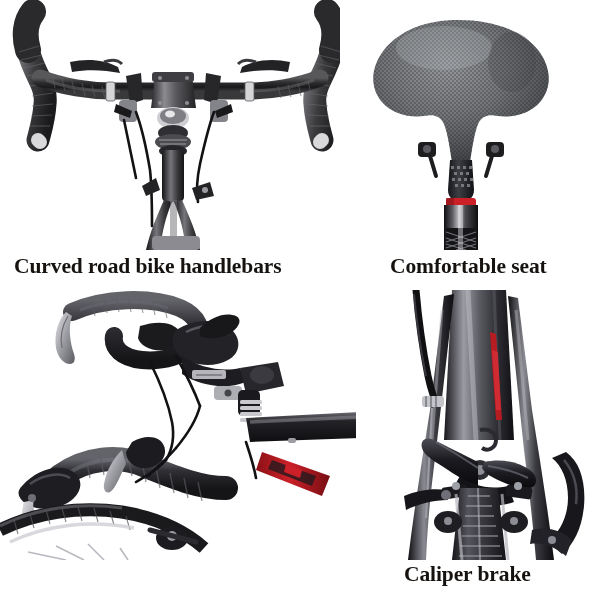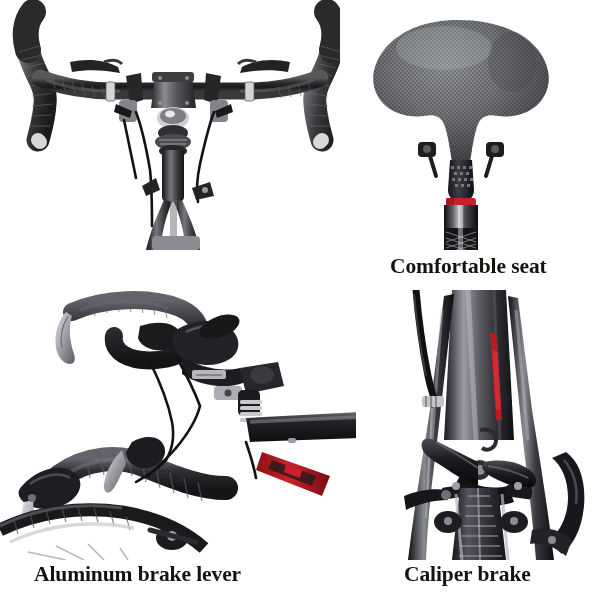--- a/index.html
+++ b/index.html
@@ -211,20 +211,21 @@
 
         <g>
           <path d="M192,188 L210,182 L214,196 L196,200 Z" fill="#232326"></path>
           <circle cx="205" cy="190" r="3" fill="#9b9ba1"></circle>
           <path d="M156,178 L142,186 L146,196 L160,190 Z" fill="#232326"></path>
         </g>
 
         <rect x="152" y="236" width="48" height="14" rx="4" fill="#8b8b91"></rect>
       </svg>
     </div>
+    <div class="caption" id="cap-handlebars">Curved road bike handlebars</div>
   </div>
 
   <div class="panel" id="panel-seat">
     <div class="photo" id="photo-seat">
       <svg width="240" height="250" viewBox="0 0 240 250">
         <defs>
           <radialGradient id="seatG" cx="42%" cy="32%" r="78%">
             <stop offset="0%" stop-color="#96989c"></stop>
             <stop offset="45%" stop-color="#74767a"></stop>
             <stop offset="80%" stop-color="#4b4d51"></stop>
@@ -496,21 +497,20 @@
           <path d="M10,252 C48,234 92,230 134,238" stroke="#cfcfd5" stroke-width="3.5" fill="none" opacity=".8"></path>
         </g>
 
         <g>
           <ellipse cx="172" cy="248" rx="16" ry="12" fill="#1c1c20"></ellipse>
           <circle cx="172" cy="246" r="5" fill="#9a9aa2"></circle>
           <path d="M150,240 L196,252" stroke="#2a2a2f" stroke-width="5" stroke-linecap="round"></path>
         </g>
       </svg>
     </div>
-    <div class="caption" id="cap-lever">Aluminum brake lever</div>
   </div>
 
   <div class="panel" id="panel-caliper">
     <div class="photo" id="photo-caliper">
       <svg width="240" height="270" viewBox="0 0 240 270">
         <defs>
           <linearGradient id="forkLeg" x1="0" y1="0" x2="1" y2="0">
             <stop offset="0%" stop-color="#101013"></stop>
             <stop offset="35%" stop-color="#8a8a92"></stop>
             <stop offset="60%" stop-color="#3a3a40"></stop>

